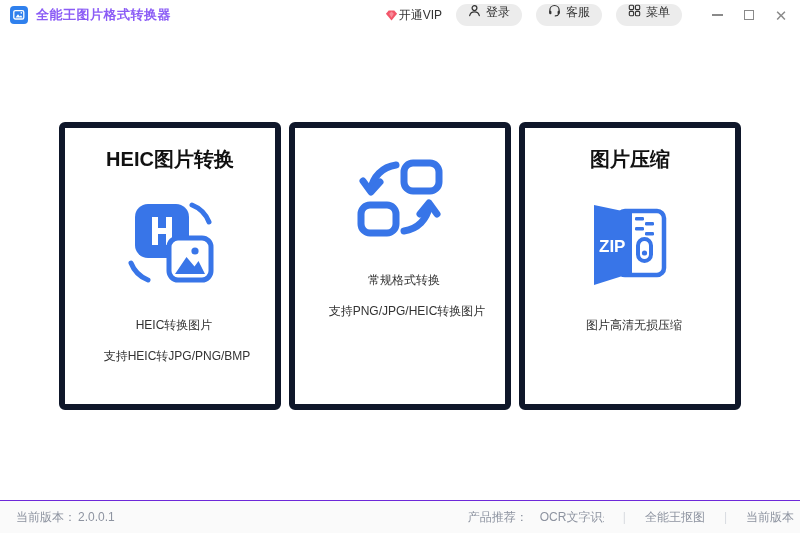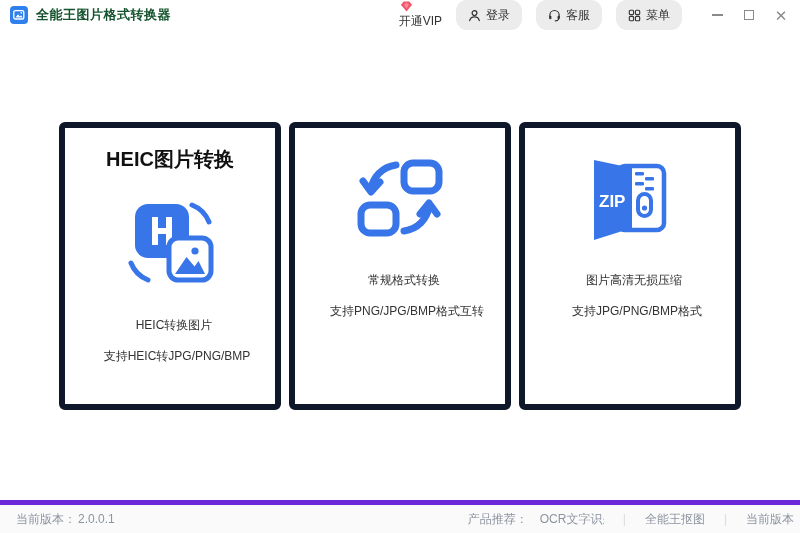--- a/index.html
+++ b/index.html
@@ -7,25 +7,25 @@
   body {
     font-family:"Liberation Sans","DejaVu Sans",sans-serif;
     background:#ffffff; color:#222;
   }
   .window { width:800px; height:533px; display:flex; flex-direction:column; background:#fff; position:relative; overflow:hidden; }
 
   
   .titlebar { height:30px; display:flex; align-items:center; padding:0 8px 0 10px; background:#fff; flex:0 0 auto; }
   .app-id { display:flex; align-items:center; gap:8px; }
   .logo { width:18px; height:18px; border-radius:4px; background:#2f80ed; display:flex; align-items:center; justify-content:center; }
-  .app-title { font-size:13px; font-weight:700; color:#14532d; letter-spacing:.5px; }
+  .app-title { font-size:13px; font-weight:700; color:#8b5cf6; letter-spacing:.5px; }
   .titlebar-right { margin-left:auto; display:flex; align-items:center; gap:14px; }
-  .vip { display:flex; gap:0; cursor:pointer;flex-direction:column; }
+  .vip { display:flex; align-items:center; gap:0; cursor:pointer; }
   .vip-label { font-size:12px; color:#333; }
-  .pill { display:flex; align-items:center; gap:5px; background:#ececec; border-radius:11px; height:30px; padding:0 12px; cursor:pointer; }
+  .pill { display:flex; align-items:flex-start; gap:5px; background:#ececec; border-radius:11px; height:22px; padding:0 12px; cursor:pointer; }
   .pill span.lbl { font-size:12px; color:#333; }
   .win-controls { display:flex; align-items:center; gap:10px; margin-left:10px; }
   .win-btn { width:22px; height:22px; display:flex; align-items:center; justify-content:center; cursor:pointer; }
   .min-glyph { width:11px; height:2px; background:#8a8a8a; }
   .max-glyph { width:10px; height:10px; border:1.5px solid #8a8a8a; }
   .close-glyph { font-size:15px; color:#8a8a8a; line-height:1; }
 
   
   .main { flex:1 1 auto; position:relative; }
   .cards { display:flex; justify-content:center; gap:8px; margin-top:92px; }
@@ -35,21 +35,21 @@
     display:flex; flex-direction:column; align-items:center;
     cursor:pointer;
   }
   .card-title { margin-top:18px; font-size:20px; font-weight:700; color:#111; }
   .card-icon { margin-top:22px; width:96px; height:96px; flex:0 0 auto; }
   .card-line1 { margin-top:26px; font-size:12px; color:#333;margin-left:8px; }
   .card-line2 { margin-top:14px; font-size:12px; color:#333;margin-left:14px; }
 
   
   .footer {
-    flex:0 0 auto; height:33px; background:#fafafa; border-top:5px solid #6d28d9;
+    flex:0 0 auto; height:33px; background:#fafafa; border-top:1px solid #6d28d9;
     display:flex; align-items:center; padding:0 6px 0 16px; overflow:hidden;
   }
   .footer-left { font-size:12px; color:#8d93a0; display:flex; align-items:center; gap:2px; }
   .footer-right { margin-left:auto; font-size:12px; color:#8d93a0; display:flex; align-items:center; white-space:nowrap;gap:12px; }
   .footer-link { color:#8d93a0; cursor:pointer; max-width:64px; overflow:hidden; display:inline-block; }
   .sep { color:#d8dbe0; margin:0 7px; }
 </style>
 </head>
 <body>
 
@@ -139,39 +139,39 @@
       <div class="card">
         <svg class="card-icon" viewBox="0 0 96 96">
           <rect x="52" y="13" width="35" height="28" rx="9" fill="none" stroke="#3875e8" stroke-width="7"></rect>
           <rect x="9" y="55" width="35" height="28" rx="9" fill="none" stroke="#3875e8" stroke-width="7"></rect>
           <path d="M44 15 C30 17 21 27 19 39" fill="none" stroke="#3875e8" stroke-width="7" stroke-linecap="round"></path>
           <path d="M11 31 L19 42 L28 32" fill="none" stroke="#3875e8" stroke-width="7" stroke-linecap="round" stroke-linejoin="round"></path>
           <path d="M52 81 C66 79 75 69 77 57" fill="none" stroke="#3875e8" stroke-width="7" stroke-linecap="round"></path>
           <path d="M68 64 L77 53 L85 64" fill="none" stroke="#3875e8" stroke-width="7" stroke-linecap="round" stroke-linejoin="round"></path>
         </svg>
         <div class="card-line1">常规格式转换</div>
-        <div class="card-line2">支持PNG/JPG/BMP格式互转</div>
+        <div class="card-line2">支持PNG/JPG/HEIC转换图片</div>
       </div>
 
       <div class="card">
+        <div class="card-title">图片压缩</div>
         <svg class="card-icon" viewBox="0 0 96 96">
           <rect x="36" y="16" width="46" height="64" rx="7" fill="#fff" stroke="#3875e8" stroke-width="4.5"></rect>
           <g fill="#3875e8">
             <rect x="53" y="22" width="9" height="3.4" rx="1.2"></rect>
             <rect x="63" y="27" width="9" height="3.4" rx="1.2"></rect>
             <rect x="53" y="32" width="9" height="3.4" rx="1.2"></rect>
             <rect x="63" y="37" width="9" height="3.4" rx="1.2"></rect>
           </g>
           <rect x="56" y="44" width="13" height="22" rx="6.5" fill="#fff" stroke="#3875e8" stroke-width="4"></rect>
           <circle cx="62.5" cy="58" r="2.6" fill="#3875e8"></circle>
           <path d="M12 10 L50 18 L50 78 L12 90 Z" fill="#3875e8"></path>
           <text x="17" y="57" font-size="17" font-weight="bold" fill="#fff" font-family="Liberation Sans, DejaVu Sans, sans-serif">ZIP</text>
         </svg>
         <div class="card-line1">图片高清无损压缩</div>
-        <div class="card-line2">支持JPG/PNG/BMP格式</div>
       </div>
 
     </div>
   </div>
 
   <div class="footer">
     <div class="footer-left">
       <span>当前版本：</span>
       <span>2.0.0.1</span>
     </div>

